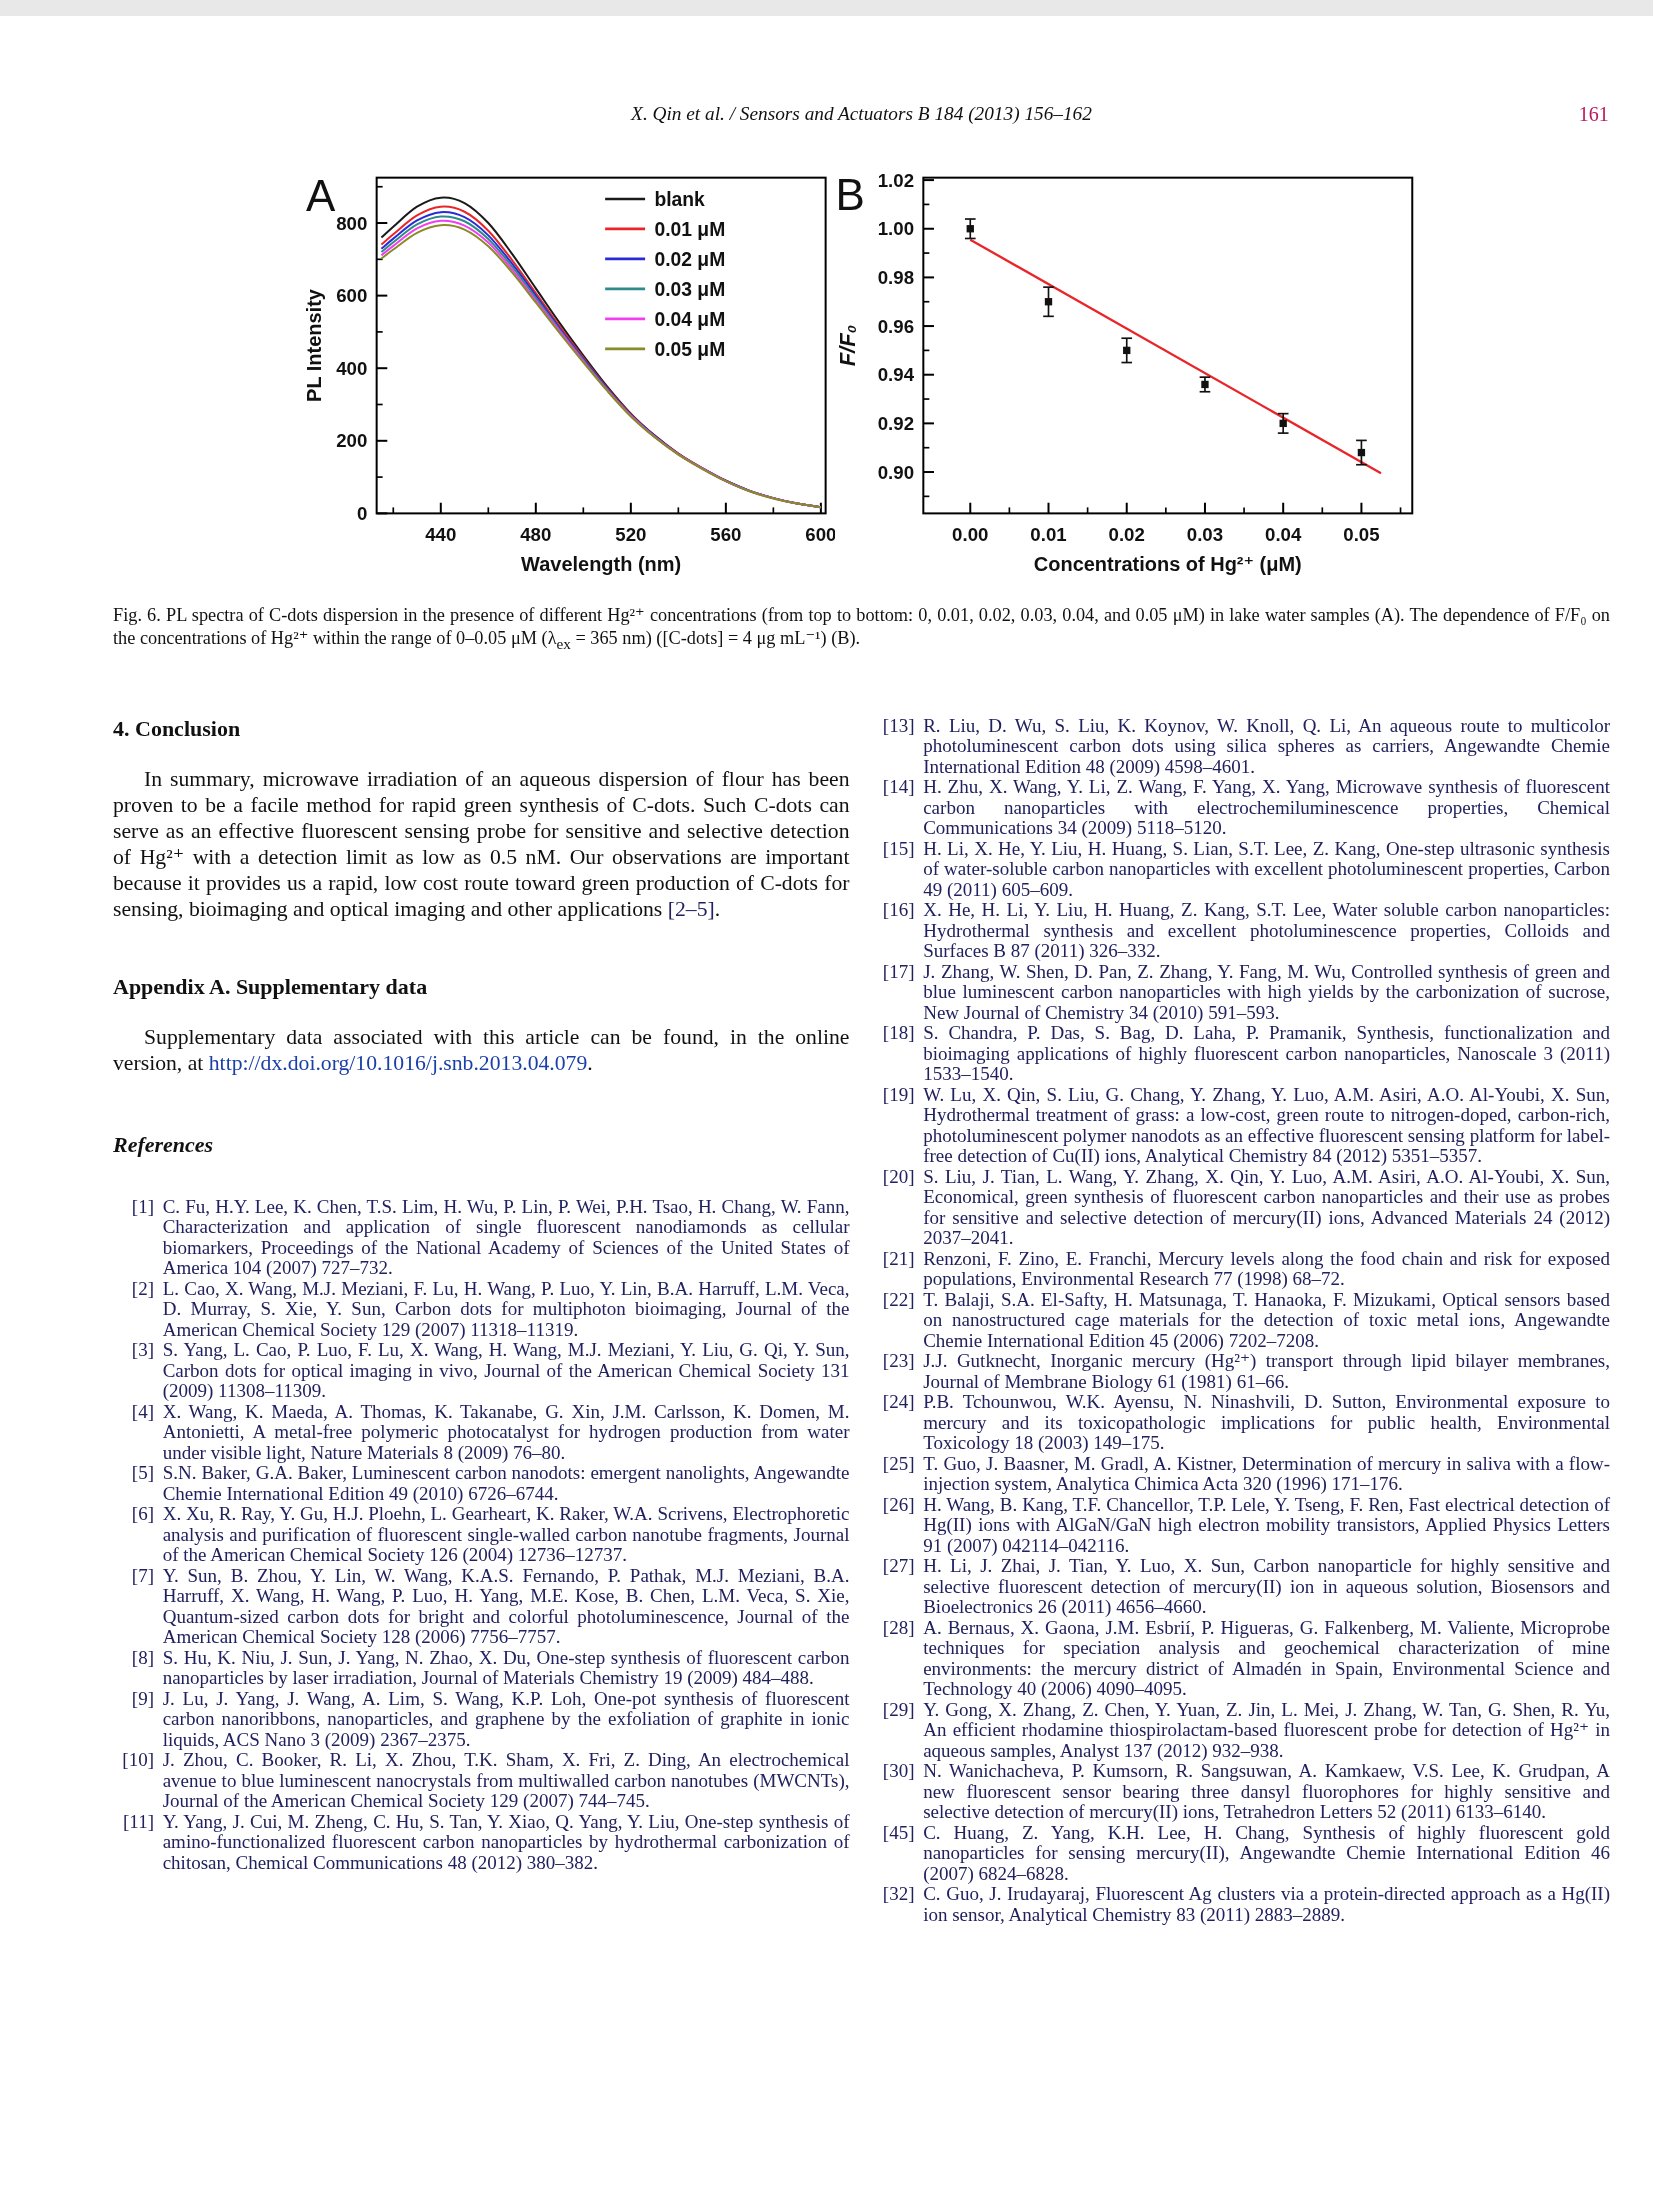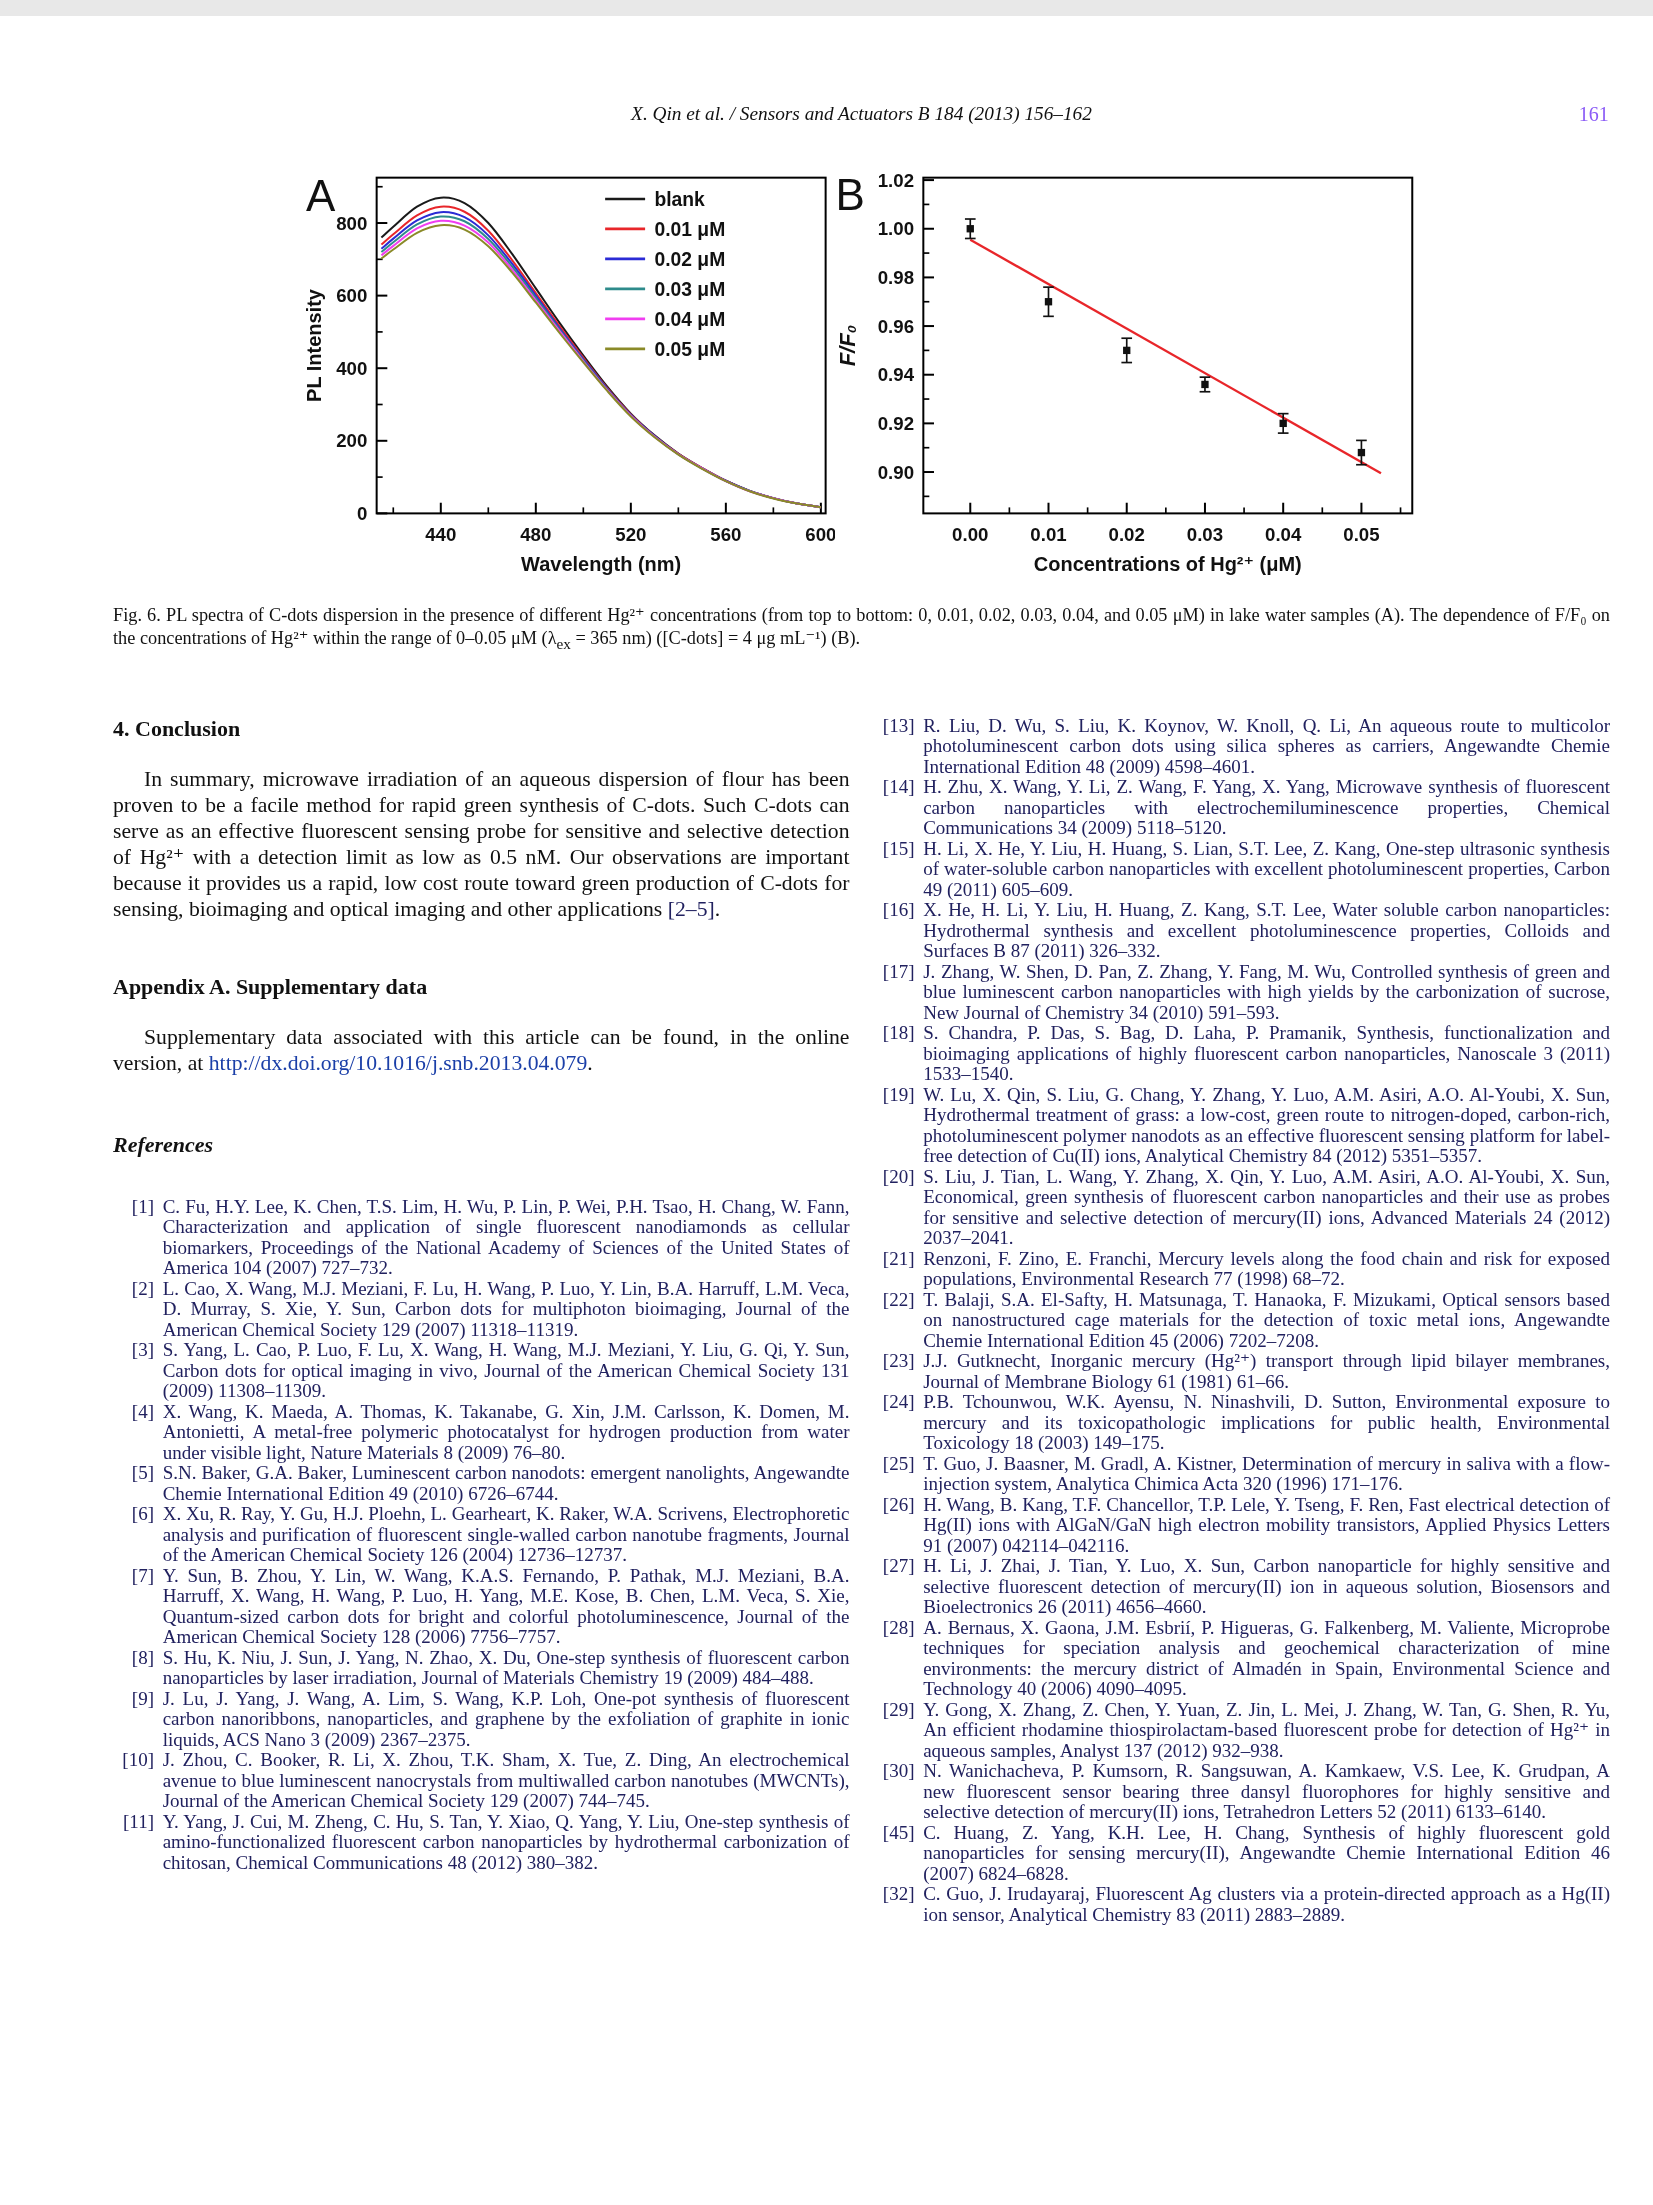--- a/index.html
+++ b/index.html
@@ -1,21 +1,21 @@
 <!DOCTYPE html>
 <html style="font-size:10.7px"><head>
 <meta charset="utf-8">
 <style>
   html,body{margin:0;padding:0;background:#e8e8e8;}
   .page{position:relative;width:1654px;height:2205px;background:#ffffff;box-sizing:border-box;
         padding:87px 44px 0 113px;font-family:"Liberation Serif","DejaVu Serif",serif;color:#111;
         overflow:hidden;margin:16px auto;}
   .header{position:relative;height:31px;}
   .running-title{text-align:center;font-style:italic;font-size:19.3px;color:#111;}
-  .page-number{position:absolute;right:1.3px;top:0;font-size:20px;color:#8b5cf6;}
+  .page-number{position:absolute;right:1.3px;top:0;font-size:20px;color:#be185d;}
   .figure{margin:33px 0 0 0;}
   .charts{display:flex;justify-content:center;align-items:flex-start;}
   .caption{margin-top:24px;font-size:18.3px;line-height:23px;text-align:justify;color:#111;}
   .cap-label{font-weight:normal;}
   .columns{display:flex;gap:24px;margin-top:61px;}
   .col{flex:1;min-width:0;}
   .sec{font-size:22px;font-weight:bold;margin:0;color:#111;}
   .sec.app{margin-top:52px;}
   .sec.refs-h{margin-top:56px;font-style:italic;}
   .body-text{font-size:21.7px;line-height:26px;text-align:justify;text-indent:31px;margin:24px 0 0 0;}
@@ -213,21 +213,21 @@
           <div class="ref">
             <span class="ref-num">[8]</span>
             <span class="ref-body">S. Hu, K. Niu, J. Sun, J. Yang, N. Zhao, X. Du, One-step synthesis of fluorescent carbon nanoparticles by laser irradiation, Journal of Materials Chemistry 19 (2009) 484–488.</span>
           </div>
           <div class="ref">
             <span class="ref-num">[9]</span>
             <span class="ref-body">J. Lu, J. Yang, J. Wang, A. Lim, S. Wang, K.P. Loh, One-pot synthesis of fluorescent carbon nanoribbons, nanoparticles, and graphene by the exfoliation of graphite in ionic liquids, ACS Nano 3 (2009) 2367–2375.</span>
           </div>
           <div class="ref">
             <span class="ref-num">[10]</span>
-            <span class="ref-body">J. Zhou, C. Booker, R. Li, X. Zhou, T.K. Sham, X. Tue, Z. Ding, An electrochemical avenue to blue luminescent nanocrystals from multiwalled carbon nanotubes (MWCNTs), Journal of the American Chemical Society 129 (2007) 744–745.</span>
+            <span class="ref-body">J. Zhou, C. Booker, R. Li, X. Zhou, T.K. Sham, X. Fri, Z. Ding, An electrochemical avenue to blue luminescent nanocrystals from multiwalled carbon nanotubes (MWCNTs), Journal of the American Chemical Society 129 (2007) 744–745.</span>
           </div>
           <div class="ref">
             <span class="ref-num">[11]</span>
             <span class="ref-body">Y. Yang, J. Cui, M. Zheng, C. Hu, S. Tan, Y. Xiao, Q. Yang, Y. Liu, One-step synthesis of amino-functionalized fluorescent carbon nanoparticles by hydrothermal carbonization of chitosan, Chemical Communications 48 (2012) 380–382.</span>
           </div>
         </div>
     </div>
 
     <div class="col">
       <div class="ref-list right" id="refsRight">

